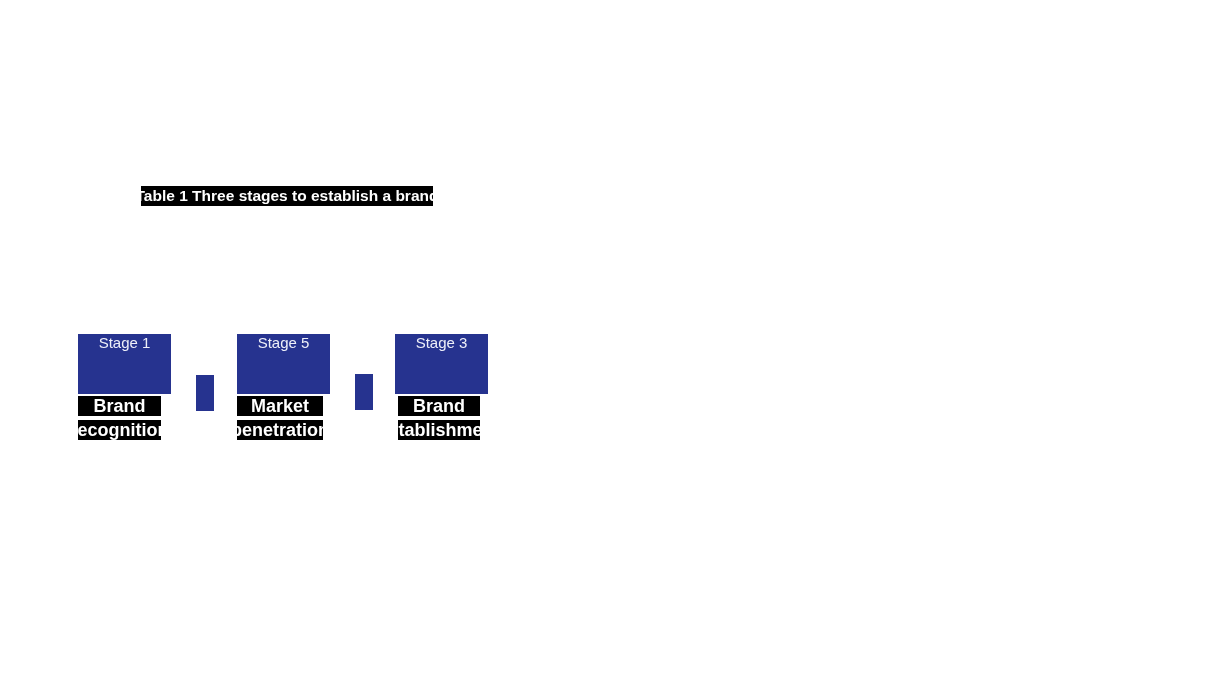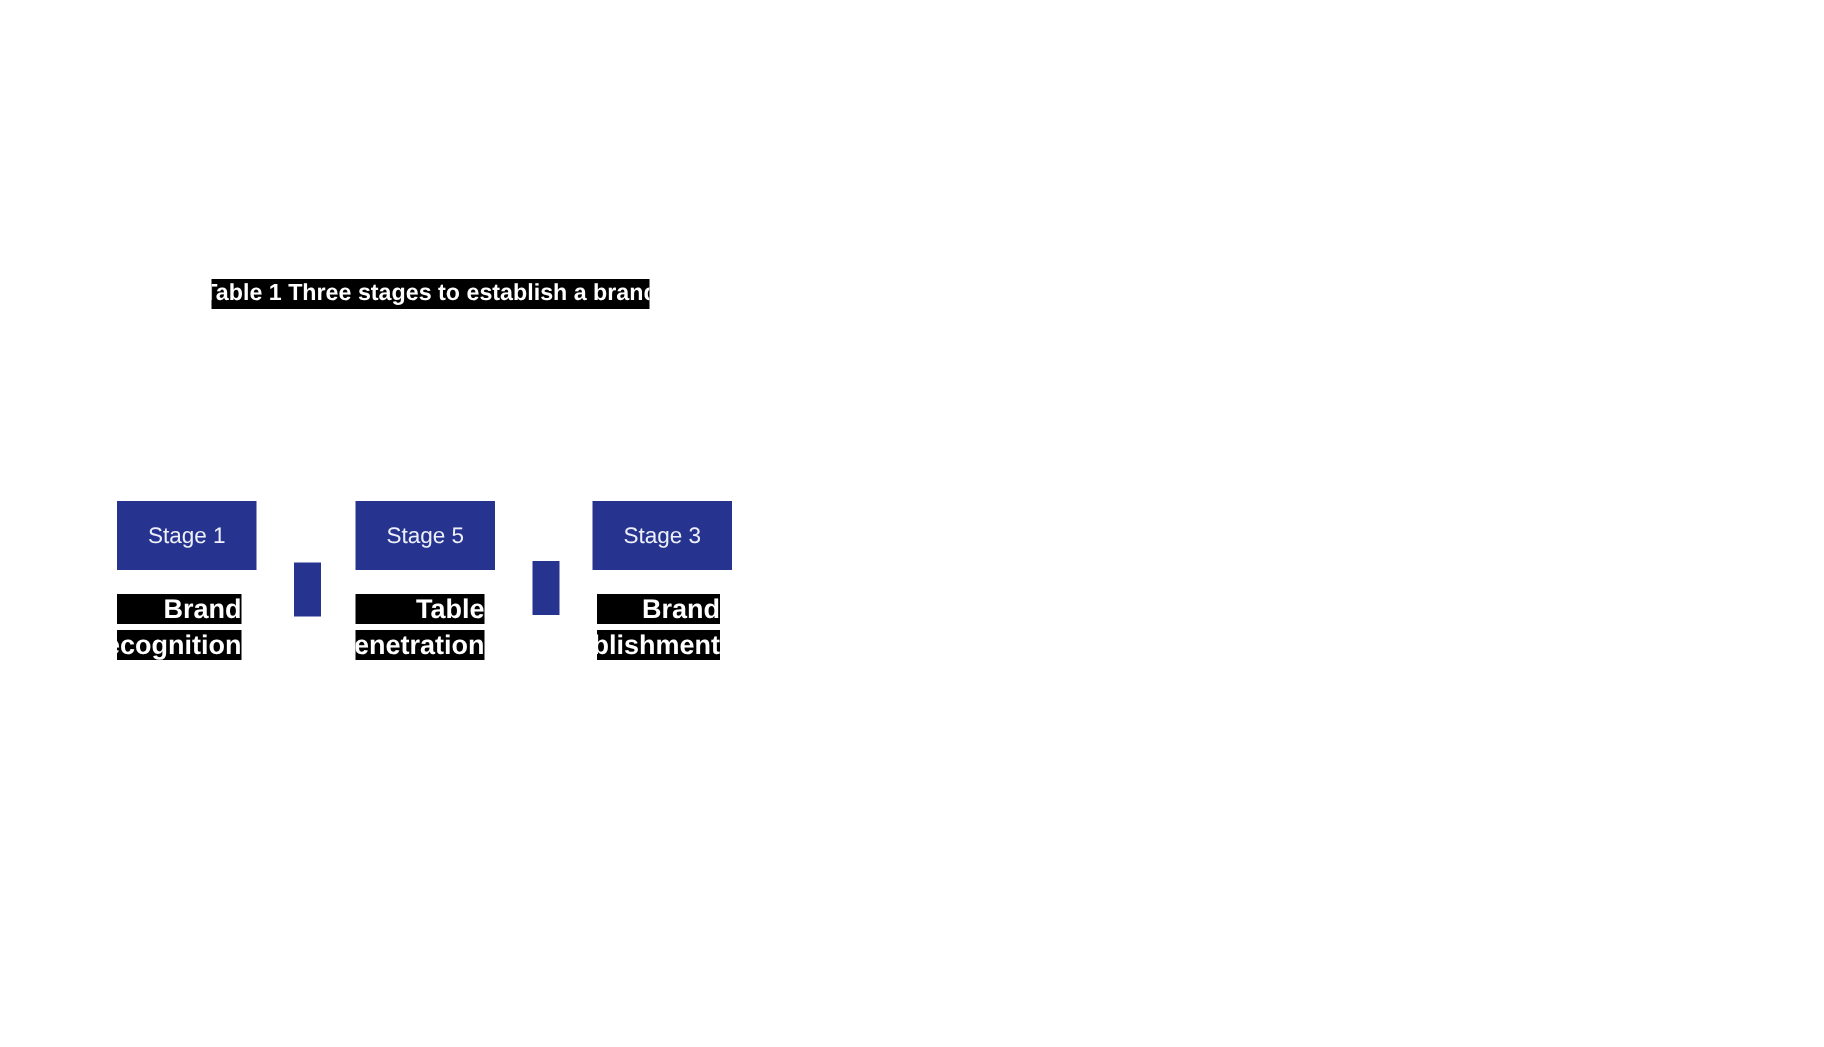--- a/index.html
+++ b/index.html
@@ -18,23 +18,23 @@
     display: flex; justify-content: center; align-items: center;
     overflow: hidden;
   }
   .table-caption span {
     flex: 0 0 auto; white-space: nowrap;
     font-size: 15.5px; font-weight: bold; line-height: 20px;
   }
 
   
   .stage-box {
-    position: absolute; top: 334px; width: 93px; height: 46px;
+    position: absolute; top: 334px; width: 93px; height: 60px;
     background: #26338F; color: #eef0f9;
-    display: flex; justify-content: center; align-items: center;
+    display: flex; justify-content: center; align-items: flex-start;
     font-size: 15px;
   }
   .stage-1 { left: 78px; }
   .stage-2 { left: 237px; }
   .stage-3 { left: 395px; }
 
   
   .connector {
     position: absolute; width: 18px; height: 36px; background: #26338F;
   }
@@ -46,21 +46,21 @@
     position: absolute; top: 396px;
     display: flex; flex-direction: column;
   }
   .cap-1 { left: 78px;  width: 83px; }
   .cap-2 { left: 237px; width: 86px; }
   .cap-3 { left: 398px; width: 82px; }
 
   .cap-line {
     width: 100%; height: 20px; margin-bottom: 4px;
     background: #000000; color: #ffffff;
-    display: flex; justify-content: flex-end; align-items: center;
+    display: flex; justify-content: center; align-items: center;
     overflow: hidden;
   }
   .cap-line span {
     flex: 0 0 auto; white-space: nowrap;
     font-size: 18px; font-weight: bold; line-height: 20px;
   }
 </style>
 </head>
 <body>
 
@@ -90,21 +90,21 @@
     <div class="cap-line">
       <span>Brand</span>
     </div>
     <div class="cap-line">
       <span>recognition</span>
     </div>
   </div>
 
   <div class="stage-caption cap-2">
     <div class="cap-line">
-      <span>Table</span>
+      <span>Market</span>
     </div>
     <div class="cap-line">
       <span>penetration</span>
     </div>
   </div>
 
   <div class="stage-caption cap-3">
     <div class="cap-line">
       <span>Brand</span>
     </div>

